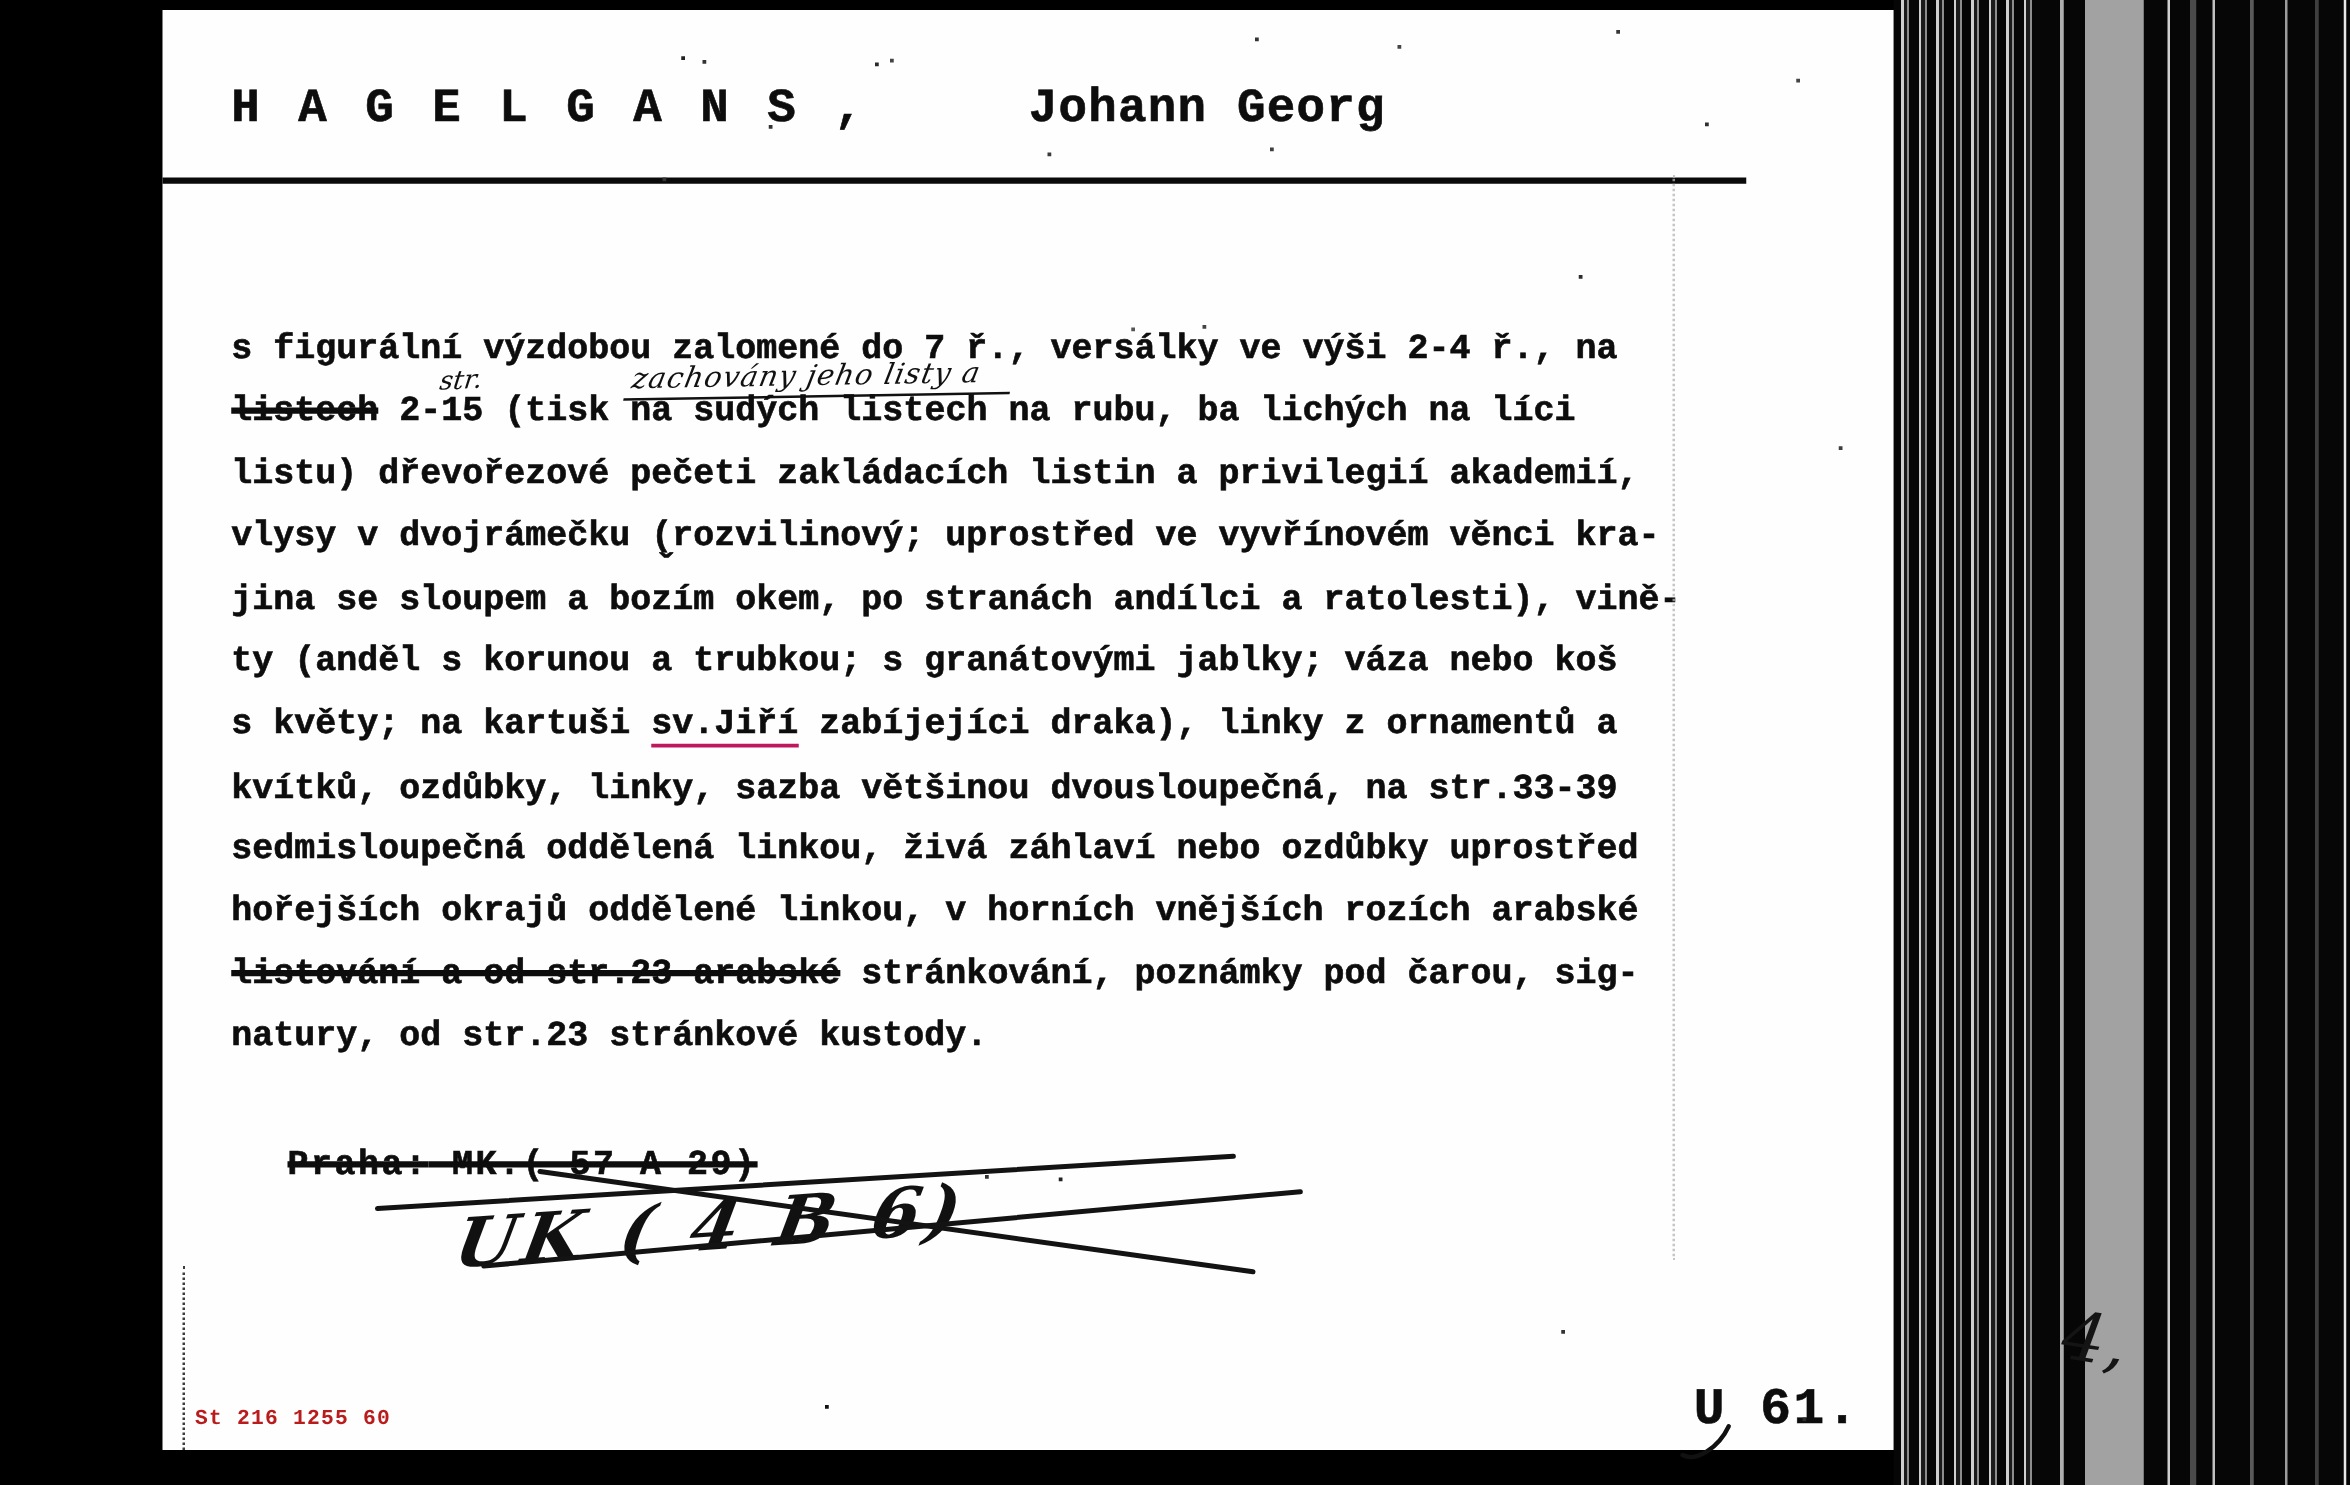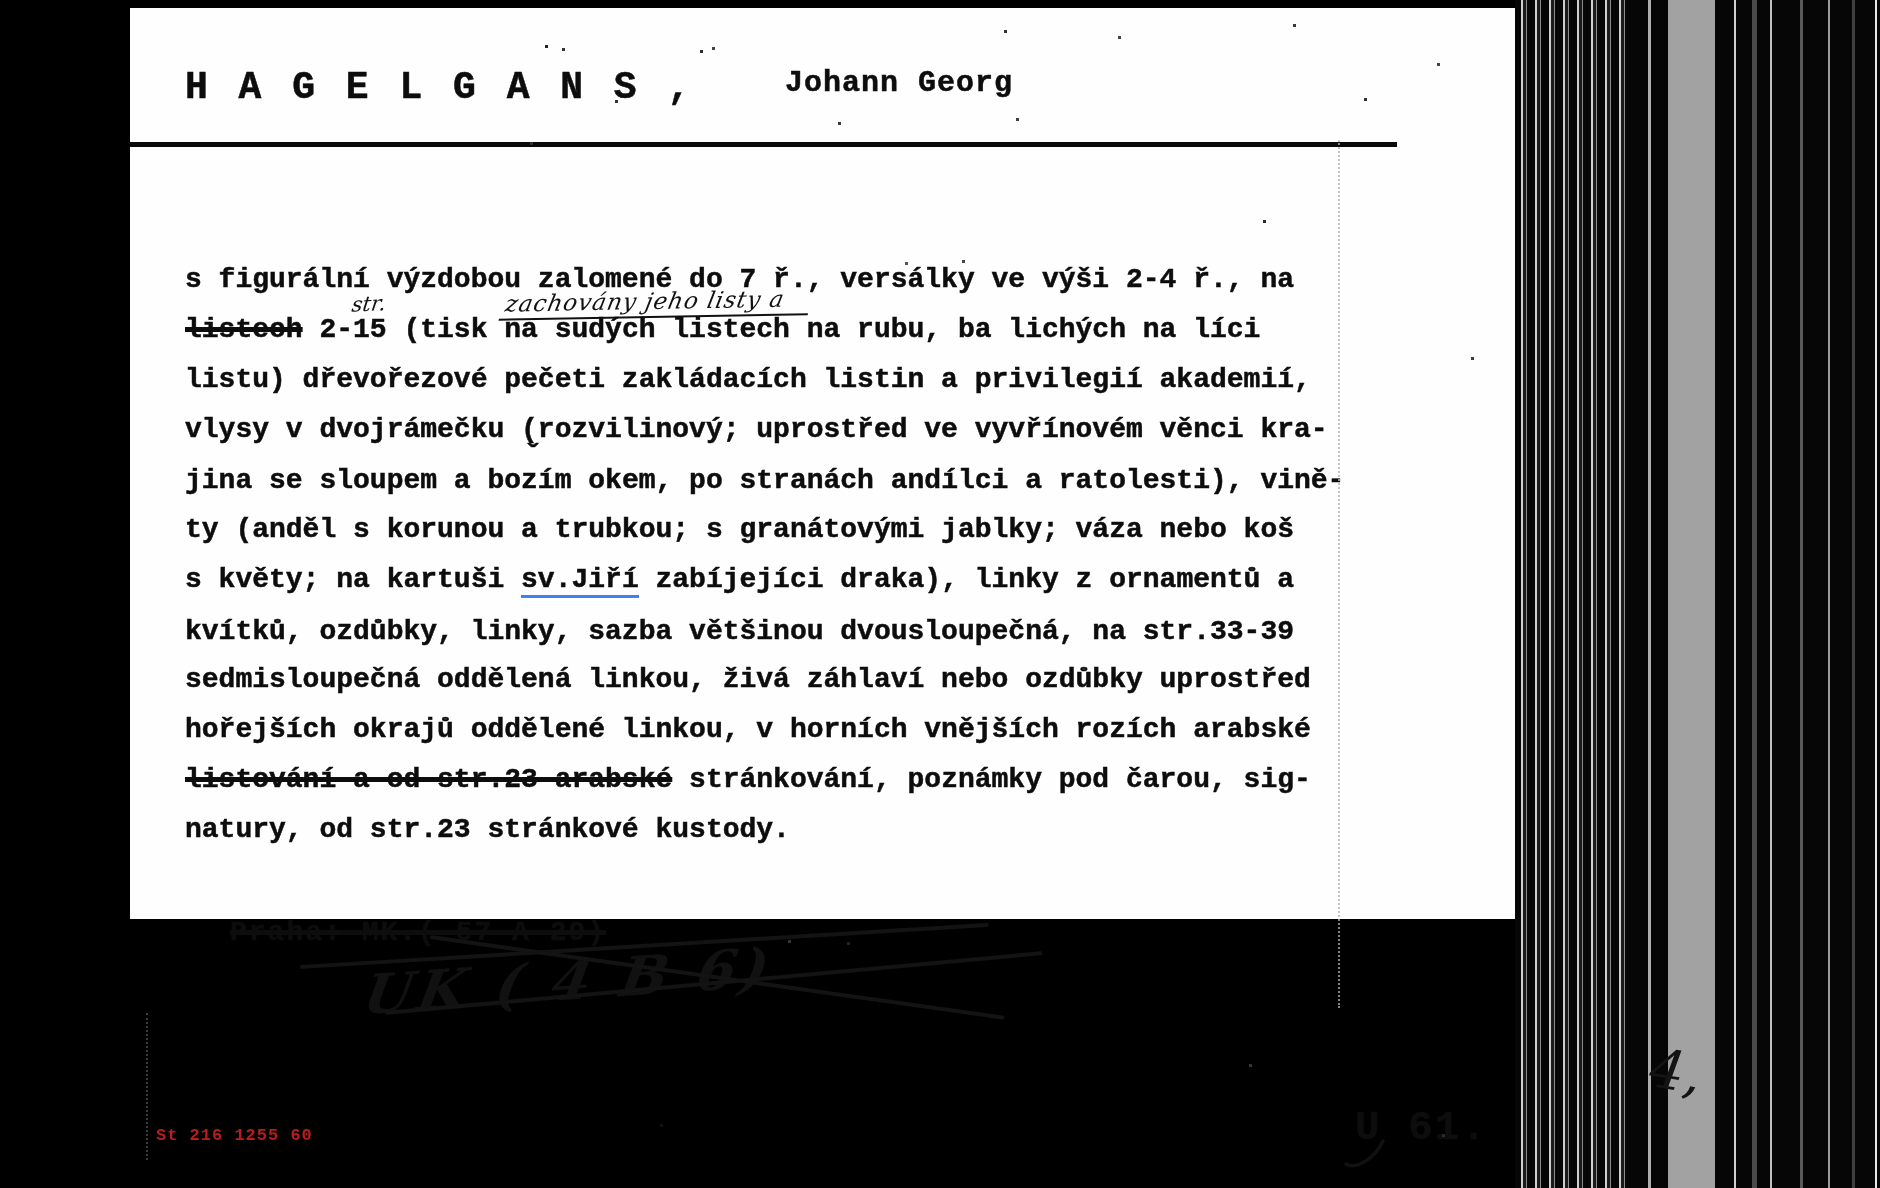--- a/index.html
+++ b/index.html
@@ -1,27 +1,27 @@
 <!DOCTYPE html>
 <html><head>
 <meta charset="utf-8">
 <style>
   html,body{margin:0;padding:0;background:#000;}
   #scan{position:relative;width:1880px;height:1188px;background:#000;overflow:hidden;
         font-family:"Liberation Mono","DejaVu Sans Mono",monospace;}
   
-  .page{position:absolute;left:130px;top:8px;width:1385px;height:911px;background:#fefefe;}
+  .page{position:absolute;left:130px;top:8px;width:1385px;height:1152px;background:#fefefe;}
   
   .type{color:#0d0d0d;font-weight:700;-webkit-text-stroke:0.5px #0d0d0d;}
   .hdr-surname{position:absolute;left:55px;top:58px;font-size:38px;letter-spacing:4px;white-space:pre;}
-  .hdr-forename{position:absolute;left:655px;top:58px;font-size:30px;letter-spacing:1px;white-space:pre;}
+  .hdr-forename{position:absolute;left:693px;top:58px;font-size:38px;letter-spacing:1px;white-space:pre;}
   .rule{position:absolute;left:0;top:134px;width:1267px;height:5px;background:#0a0a0a;}
   .tline{position:absolute;left:55px;height:50px;font-size:28px;line-height:50px;white-space:pre;}
   .strike{text-decoration:line-through;text-decoration-thickness:5px;}
-  .uline{border-bottom:3px solid #3b82f6;}
+  .uline{border-bottom:3px solid #be185d;}
   .caron{display:inline-block;width:0;transform:translate(3px,-24px);font-size:30px;}
   
   .hw{font-family:"DejaVu Serif","Liberation Serif",serif;font-style:italic;color:#111;}
   .hw-str{position:absolute;left:222px;top:284px;font-size:21px;transform:skewX(-10deg) rotate(-3deg);}
   .hw-interline{position:absolute;left:372px;top:280px;font-size:23px;letter-spacing:1px;
                 transform:skewX(-12deg) rotate(-1deg);border-bottom:2px solid #111;padding:0 26px 2px 4px;}
   .hw-callnumber{position:absolute;left:238px;top:940px;font-size:55px;letter-spacing:5px;
                  transform:skewX(-14deg) rotate(-4deg);font-weight:600;white-space:pre;}
   .margin-note{position:absolute;left:1650px;top:1040px;font-size:54px;transform:rotate(9deg);
                font-family:"DejaVu Serif","Liberation Serif",serif;font-style:italic;color:#141414;z-index:5;}

